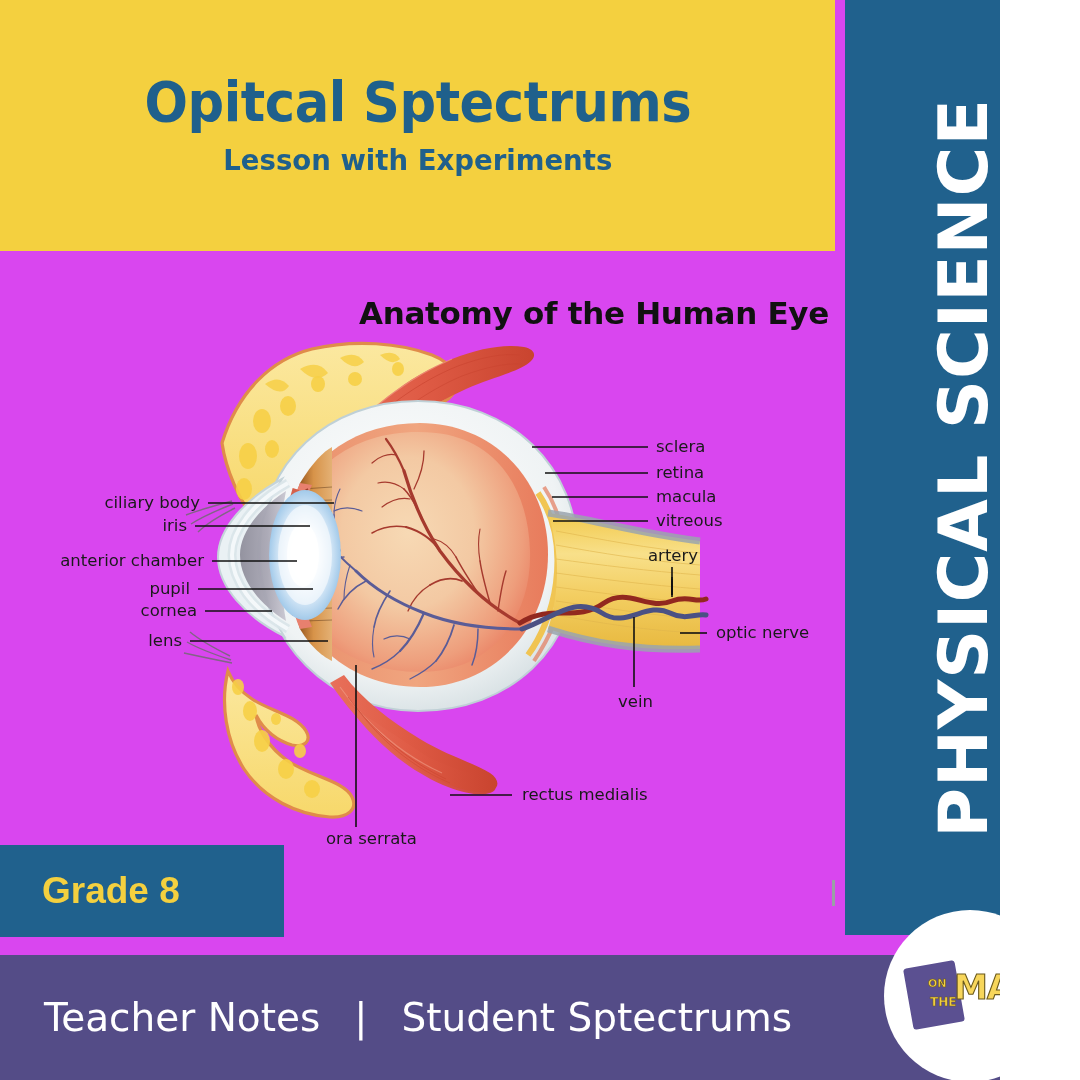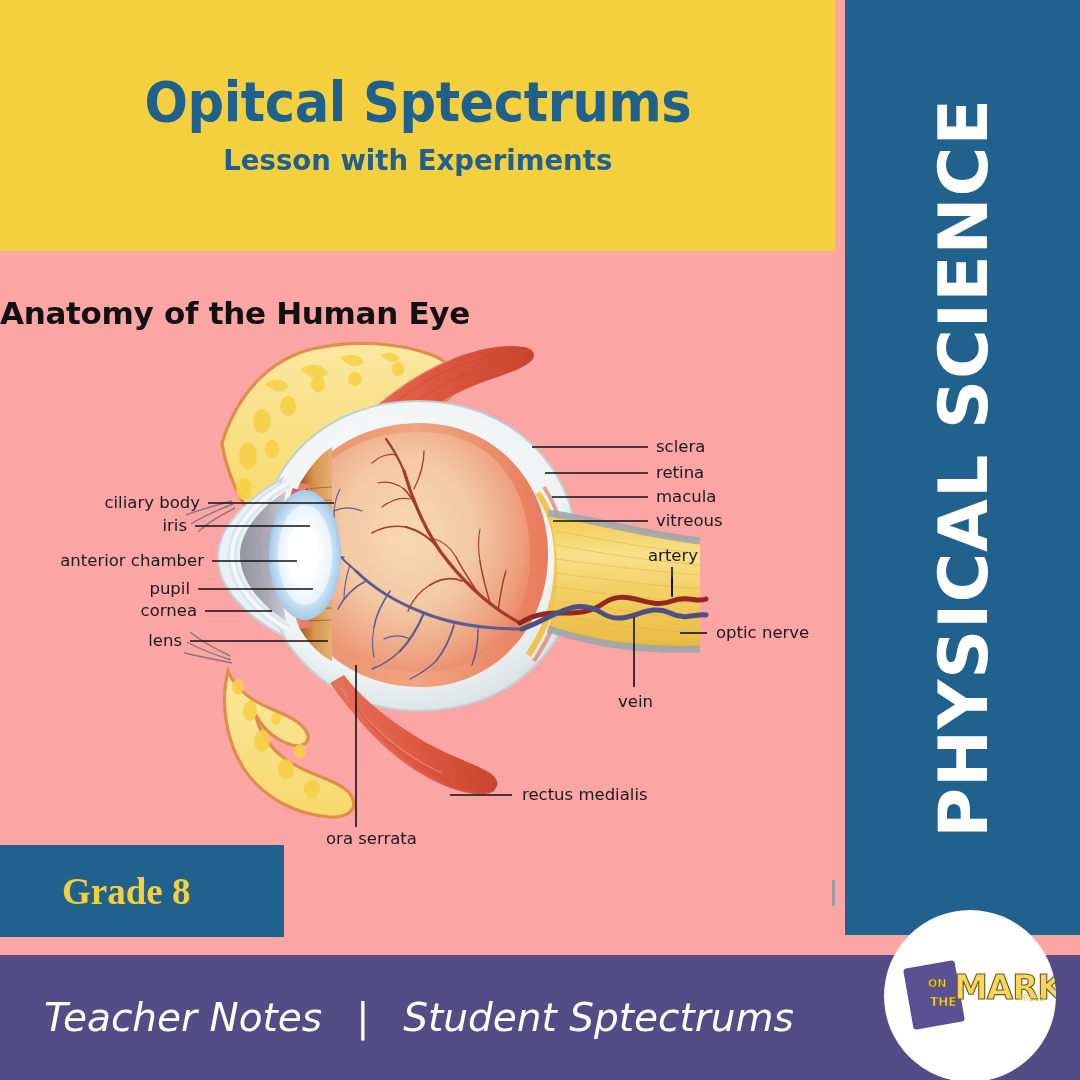--- a/index.html
+++ b/index.html
@@ -10,23 +10,23 @@
   body {
     width: 1080px;
     height: 1080px;
     font-family: "Liberation Sans", sans-serif;
     overflow: hidden;
     position: relative;
   }
 
   #page {
     position: relative;
-    width: 1080px;
+    width: 1000px;
     height: 1080px;
-    background: #fca5a5;
+    background: #d946ef;
     overflow: hidden;
   }
 
   
   .header-band {
     position: absolute;
     left: 0;
     top: 0;
     width: 835px;
     height: 251px;
@@ -88,25 +88,25 @@
     position: absolute;
     left: 0;
     top: 845px;
     width: 284px;
     height: 92px;
     background: #20618D;
     display: flex;
     align-items: center;
   }
   .grade-badge-label {
-    font-family: Liberation Serif, serif;
+    font-family: Liberation Sans, sans-serif;
     font-weight: bold;
     font-size: 37px;
     color: #F4D03F;
-    padding-left: 62px;
+    padding-left: 42px;
   }
 
   
   .tick-mark {
     position: absolute;
     left: 832px;
     top: 880px;
     width: 3px;
     height: 26px;
     background: #9aa0a6;
@@ -124,21 +124,20 @@
     align-items: center;
   }
   .footer-links {
     display: flex;
     align-items: center;
     padding-left: 44px;
     color: #ffffff;
     font-family: "DejaVu Sans", sans-serif;
     font-size: 39px;
     font-weight: 400;
-    font-style: italic;
   }
   .footer-link { white-space: nowrap; }
   .footer-sep {
     padding: 0 34px;
     font-size: 39px;
     color: #ffffff;
   }
 
   
   .logo-circle {
@@ -217,27 +216,27 @@
     left: 0;
     top: 251px;
     width: 845px;
     height: 600px;
   }
   .diagram-title {
     position: absolute;
     left: 0;
     top: 44px;
     width: 845px;
-    text-align: left;
+    text-align: right;
     font-family: "DejaVu Sans", sans-serif;
     font-weight: bold;
     font-size: 31px;
     color: #111111;
     letter-spacing: -0.3px;
-    padding-right: 26px;
+    padding-right: 16px;
     box-sizing: border-box;
   }
   .eye-svg {
     position: absolute;
     left: 0;
     top: 0;
     width: 845px;
     height: 600px;
   }
   .lbl {

